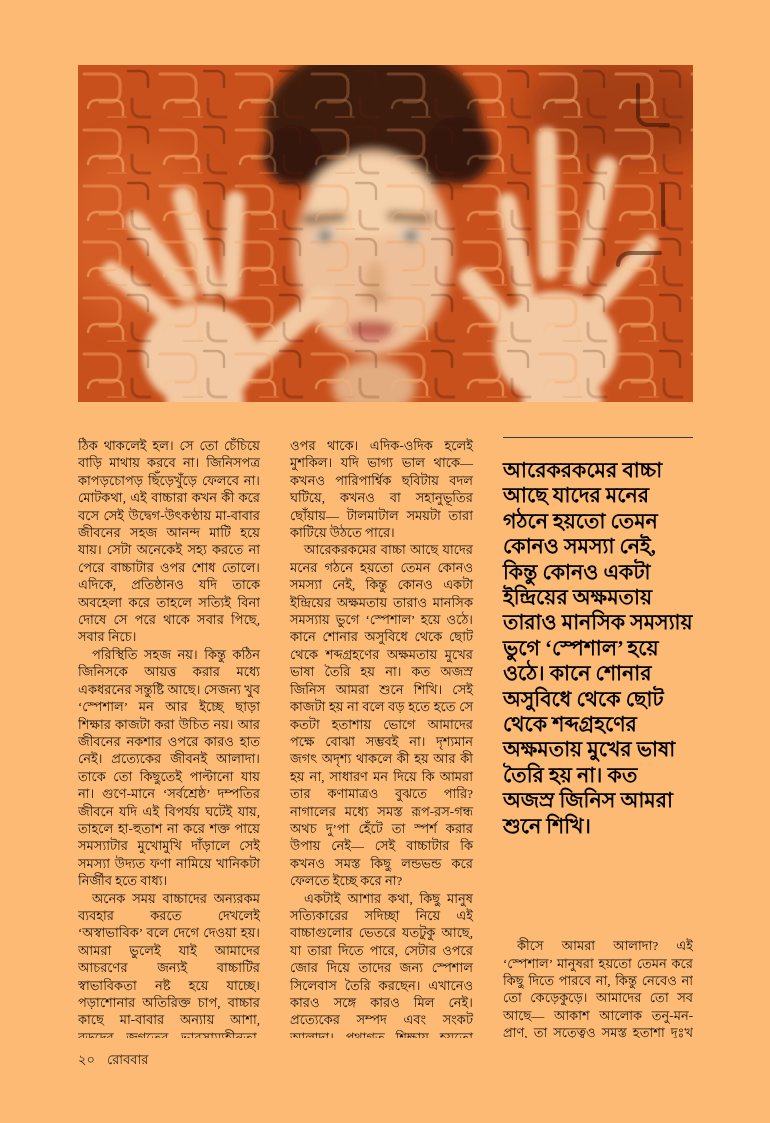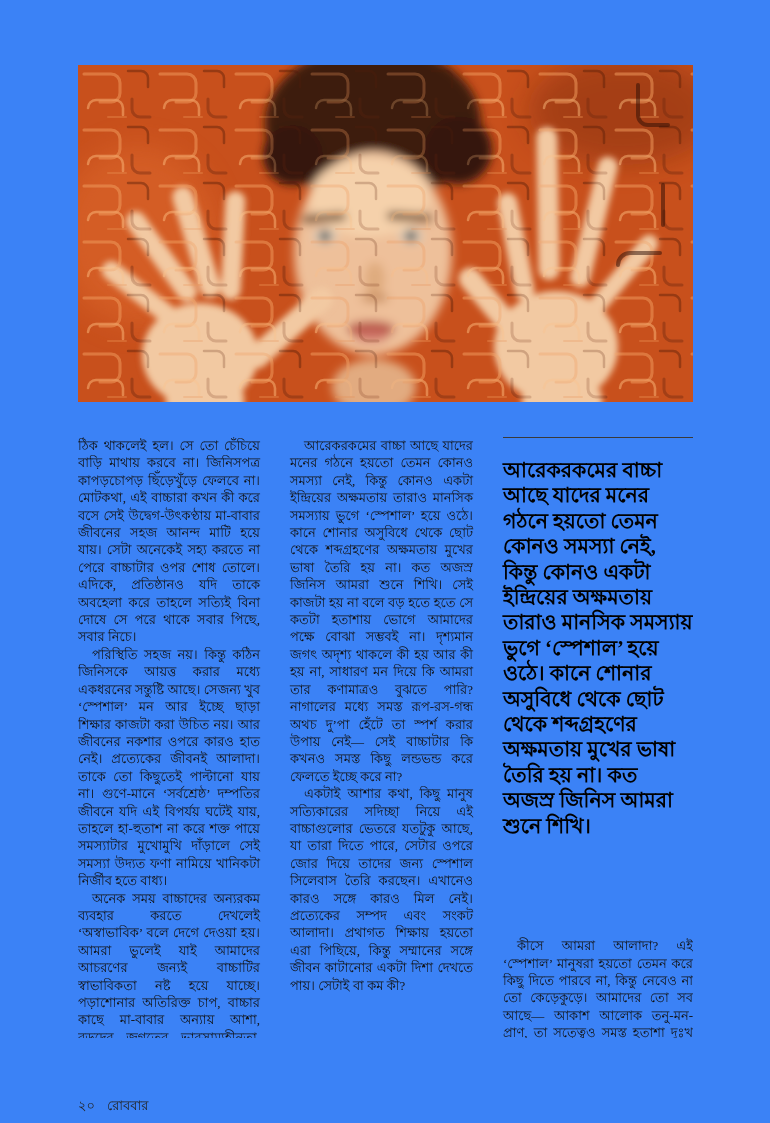--- a/index.html
+++ b/index.html
@@ -1,18 +1,18 @@
 <!DOCTYPE html>
 <html><head>
 <meta charset="utf-8">
 <style>
   html,body { margin:0; padding:0; background:#e8e8e8; }
   .page {
     position:relative; width:770px; height:1123px; margin:0 auto;
-    background:#3b82f6; overflow:hidden;
+    background:#fdba74; overflow:hidden;
     font-family:"Liberation Serif", serif; color:#111;
   }
   .photo-wrap { position:absolute; left:78px; top:65px; width:615px; height:337px; }
   .photo-wrap svg { display:block; width:615px; height:337px; }
 
   .text-area { position:absolute; left:78px; top:437px; width:615px; height:601px; overflow:hidden; }
   .col { position:absolute; top:0; font-size:13px; line-height:17.4px; text-align:justify; letter-spacing:0; }
   .col p { margin:0; }
   .col p.indent { text-indent:14px; }
   .col-1 { left:0;   width:182px; }
@@ -20,21 +20,21 @@
   .col-3 { left:425px; width:190px; }
 
   .pq-rule { border:none; border-top:1.6px solid #3a3a3a; margin:0 0 0 0; width:190px; }
   .pull-quote {
     margin-top:20px; font-weight:bold; font-size:20.5px; line-height:25.4px;
     text-align:left; color:#000; min-height:256px;
   }
   .col3-body { margin-top:98px; }
 
   .footer {
-    position:absolute; left:78px; top:1096px; width:300px;
+    position:absolute; left:78px; top:1050px; width:300px;
     font-family:"Liberation Sans", sans-serif; font-size:13px; color:#222;
     display:flex; align-items:baseline; gap:12px;
   }
 </style>
 </head>
 <body>
 
 <div class="page">
 
   <div class="photo-wrap">
@@ -109,20 +109,21 @@
 
   <div class="text-area">
 
     <div class="col col-1">
       <p>ঠিক থাকলেই হল। সে তো চেঁচিয়ে বাড়ি মাথায় করবে না। জিনিসপত্র কাপড়চোপড় ছিঁড়েখুঁড়ে ফেলবে না। মোটকথা, এই বাচ্চারা কখন কী করে বসে সেই উদ্বেগ-উৎকণ্ঠায় মা-বাবার জীবনের সহজ আনন্দ মাটি হয়ে যায়। সেটা অনেকেই সহ্য করতে না পেরে বাচ্চাটার ওপর শোধ তোলে। এদিকে, প্রতিষ্ঠানও যদি তাকে অবহেলা করে তাহলে সত্যিই বিনা দোষে সে পরে থাকে সবার পিছে, সবার নিচে।</p>
       <p class="indent">পরিস্থিতি সহজ নয়। কিন্তু কঠিন জিনিসকে আয়ত্ত করার মধ্যে একধরনের সন্তুষ্টি আছে। সেজন্য খুব ‘স্পেশাল’ মন আর ইচ্ছে ছাড়া শিক্ষার কাজটা করা উচিত নয়। আর জীবনের নকশার ওপরে কারও হাত নেই। প্রত্যেকের জীবনই আলাদা। তাকে তো কিছুতেই পাল্টানো যায় না। গুণে-মানে ‘সর্বশ্রেষ্ঠ’ দম্পতির জীবনে যদি এই বিপর্যয় ঘটেই যায়, তাহলে হা-হুতাশ না করে শক্ত পায়ে সমস্যাটার মুখোমুখি দাঁড়ালে সেই সমস্যা উদ্যত ফণা নামিয়ে খানিকটা নির্জীব হতে বাধ্য।</p>
       <p class="indent">অনেক সময় বাচ্চাদের অন্যরকম ব্যবহার করতে দেখলেই ‘অস্বাভাবিক’ বলে দেগে দেওয়া হয়। আমরা ভুলেই যাই আমাদের আচরণের জন্যই বাচ্চাটির স্বাভাবিকতা নষ্ট হয়ে যাচ্ছে। পড়াশোনার অতিরিক্ত চাপ, বাচ্চার কাছে মা-বাবার অন্যায় আশা, বড়দের জগতের ভারসাম্যহীনতা, পারিবারিক হিংস্রতা কত বাচ্চাকে অস্বাভাবিক আচরণের দিকে ঠেলে দিচ্ছে তার কোনও হিসেব নেই। কিছু মানসিক সমস্যা অবশ্যই জন্মগত। কিছু তৈরি করে পরিবেশ। অতিরিক্ত স্পর্শকাতর বাচ্চারা একটা সূক্ষ্ম লাইনের</p>
     </div>
 
     <div class="col col-2">
+      <p>ওপর থাকে। এদিক-ওদিক হলেই মুশকিল। যদি ভাগ্য ভাল থাকে— কখনও পারিপার্শ্বিক ছবিটায় বদল ঘটিয়ে, কখনও বা সহানুভূতির ছোঁয়ায়— টালমাটাল সময়টা তারা কাটিয়ে উঠতে পারে।</p>
       <p class="indent">আরেকরকমের বাচ্চা আছে যাদের মনের গঠনে হয়তো তেমন কোনও সমস্যা নেই, কিন্তু কোনও একটা ইন্দ্রিয়ের অক্ষমতায় তারাও মানসিক সমস্যায় ভুগে ‘স্পেশাল’ হয়ে ওঠে। কানে শোনার অসুবিধে থেকে ছোট থেকে শব্দগ্রহণের অক্ষমতায় মুখের ভাষা তৈরি হয় না। কত অজস্র জিনিস আমরা শুনে শিখি। সেই কাজটা হয় না বলে বড় হতে হতে সে কতটা হতাশায় ভোগে আমাদের পক্ষে বোঝা সম্ভবই না। দৃশ্যমান জগৎ অদৃশ্য থাকলে কী হয় আর কী হয় না, সাধারণ মন দিয়ে কি আমরা তার কণামাত্রও বুঝতে পারি? নাগালের মধ্যে সমস্ত রূপ-রস-গন্ধ অথচ দু’পা হেঁটে তা স্পর্শ করার উপায় নেই— সেই বাচ্চাটার কি কখনও সমস্ত কিছু লন্ডভন্ড করে ফেলতে ইচ্ছে করে না?</p>
       <p class="indent">একটাই আশার কথা, কিছু মানুষ সত্যিকারের সদিচ্ছা নিয়ে এই বাচ্চাগুলোর ভেতরে যতটুকু আছে, যা তারা দিতে পারে, সেটার ওপরে জোর দিয়ে তাদের জন্য স্পেশাল সিলেবাস তৈরি করছেন। এখানেও কারও সঙ্গে কারও মিল নেই। প্রত্যেকের সম্পদ এবং সংকট আলাদা। প্রথাগত শিক্ষায় হয়তো এরা পিছিয়ে, কিন্তু সম্মানের সঙ্গে জীবন কাটানোর একটা দিশা দেখতে পায়। সেটাই বা কম কী?</p>
 
     </div>
 
     <div class="col col-3">
       <hr class="pq-rule">
       <div class="pull-quote">আরেকরকমের বাচ্চা আছে যাদের মনের গঠনে হয়তো তেমন কোনও সমস্যা নেই, কিন্তু কোনও একটা ইন্দ্রিয়ের অক্ষমতায় তারাও মানসিক সমস্যায় ভুগে ‘স্পেশাল’ হয়ে ওঠে। কানে শোনার অসুবিধে থেকে ছোট থেকে শব্দগ্রহণের অক্ষমতায় মুখের ভাষা তৈরি হয় না। কত অজস্র জিনিস আমরা শুনে শিখি।</div>
       <div class="col3-body">
         <p class="indent">কীসে আমরা আলাদা? এই ‘স্পেশাল’ মানুষরা হয়তো তেমন করে কিছু দিতে পারবে না, কিন্তু নেবেও না তো কেড়েকুড়ে। আমাদের তো সব আছে— আকাশ আলোক তনু-মন-প্রাণ, তা সত্ত্বেও সমস্ত হতাশা দুঃখ ডিপ্রেশন আমাদেরই। তার ঝাপটা সহ্য করতে হয় এসব ‘স্পেশাল’ মানুষদেরই।</p>

